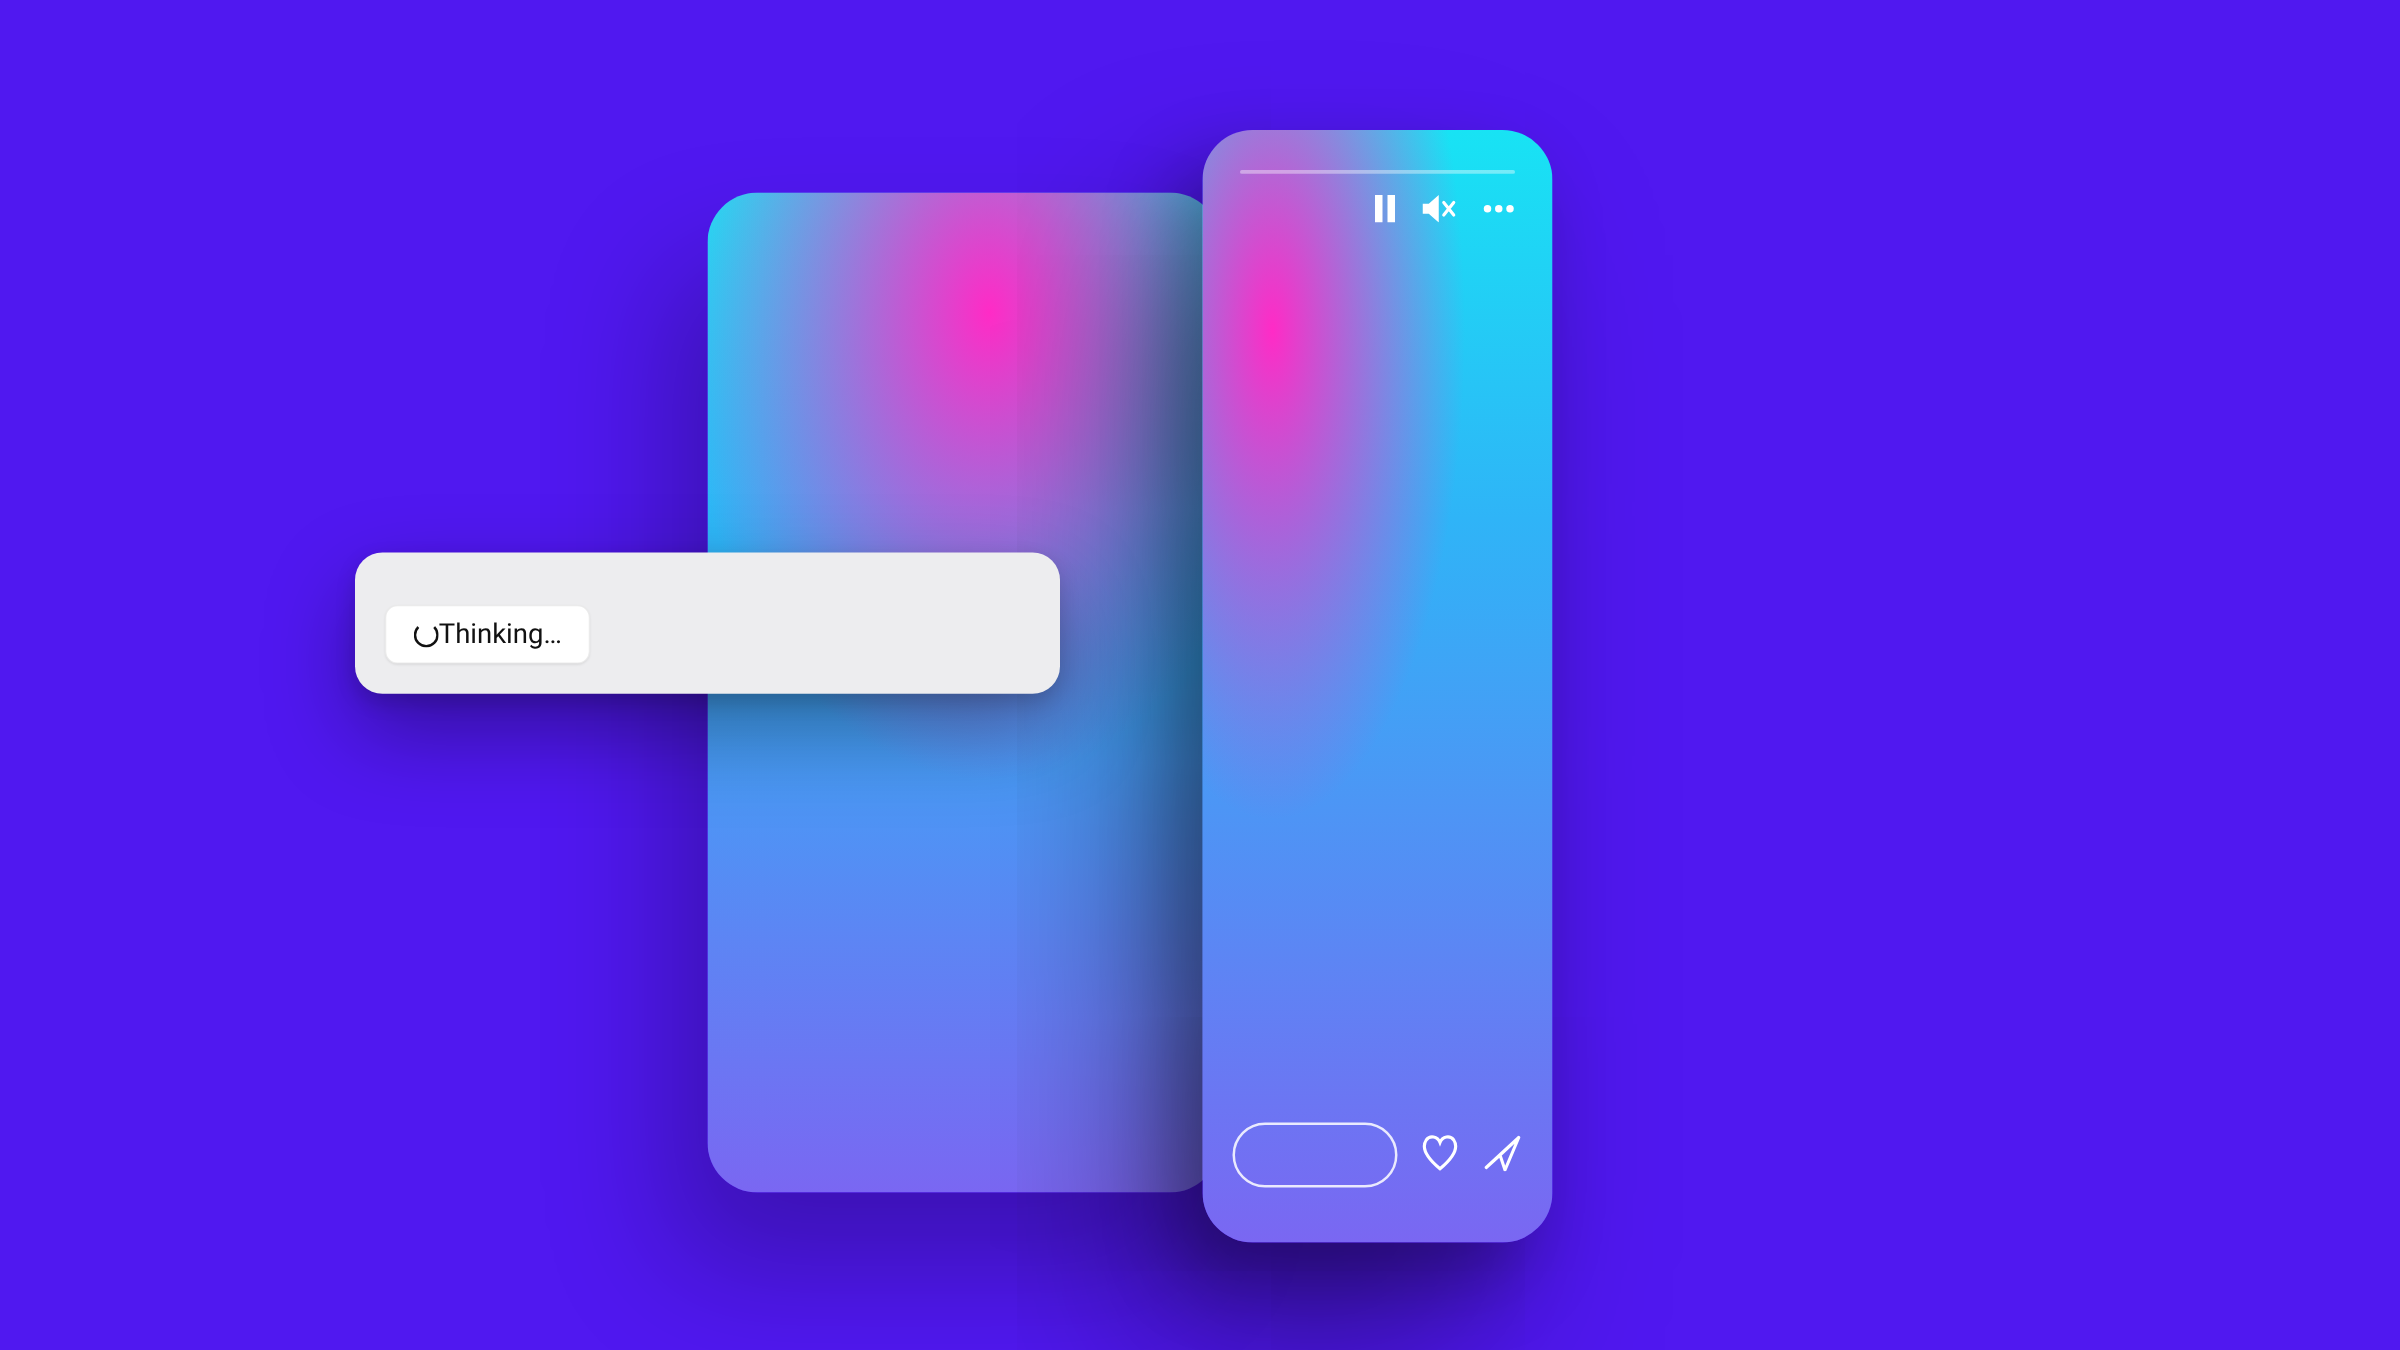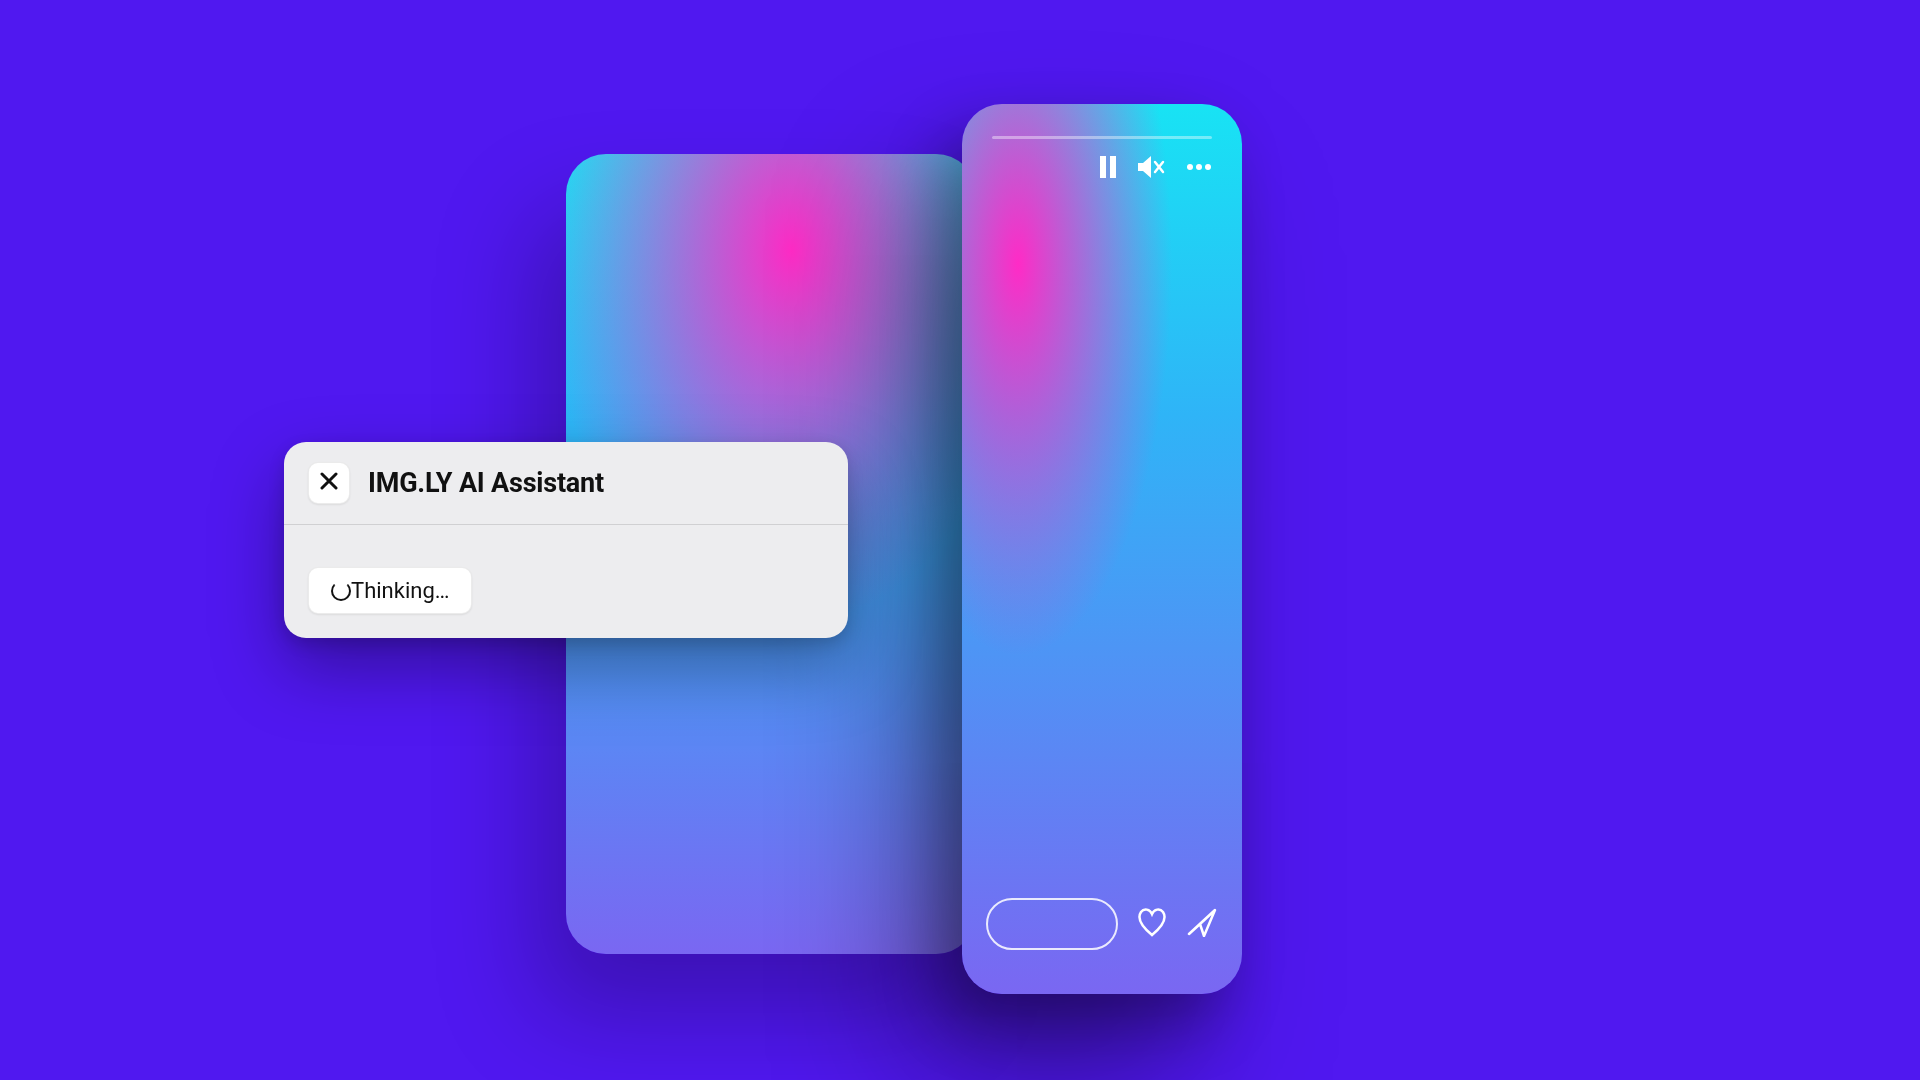--- a/index.html
+++ b/index.html
@@ -199,30 +199,20 @@
     </span>
     <span>
       <svg width="32" height="30" viewBox="0 0 32 30">
         <path d="M3 27 L29 3 L18 29 L14 17 L3 27 Z M14 17 L29 3" fill="none" stroke="#fff" stroke-width="2.5" stroke-linejoin="round"></path>
       </svg>
     </span>
   </div>
 </div>
 
 <div class="assistant">
-  <div class="assistant-header">
-    <div class="close-btn">
-      <span>
-        <svg width="18" height="18" viewBox="0 0 18 18">
-            <path d="M2 2 L16 16 M16 2 L2 16" stroke="#111" stroke-width="3" stroke-linecap="round"></path>
-          </svg>
-      </span>
-    </div>
-    <div class="assistant-title">IMG.LY AI Assistant</div>
-  </div>
 
   <div class="assistant-body">
 
     <div class="status-chip">
       <span class="spinner"></span>
       <span class="status-text">Thinking…</span>
     </div>
   </div>
 </div>
 

